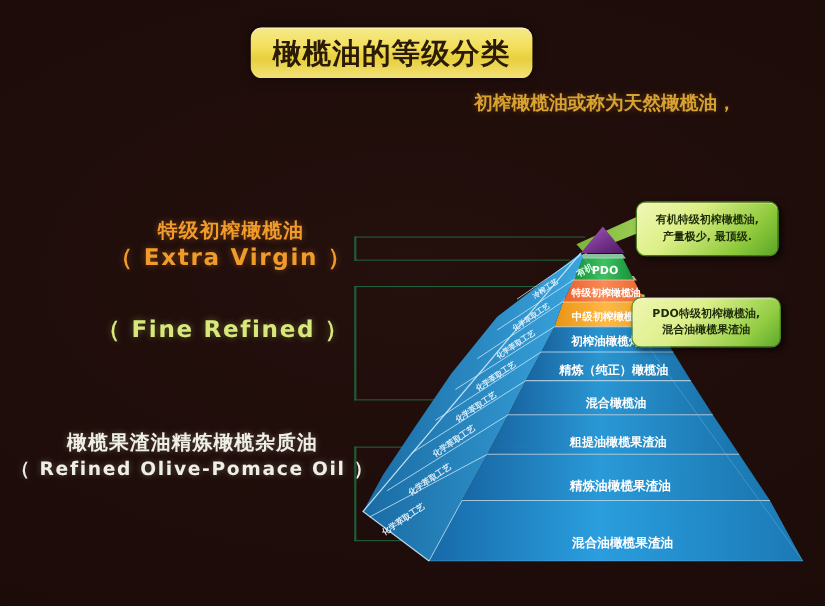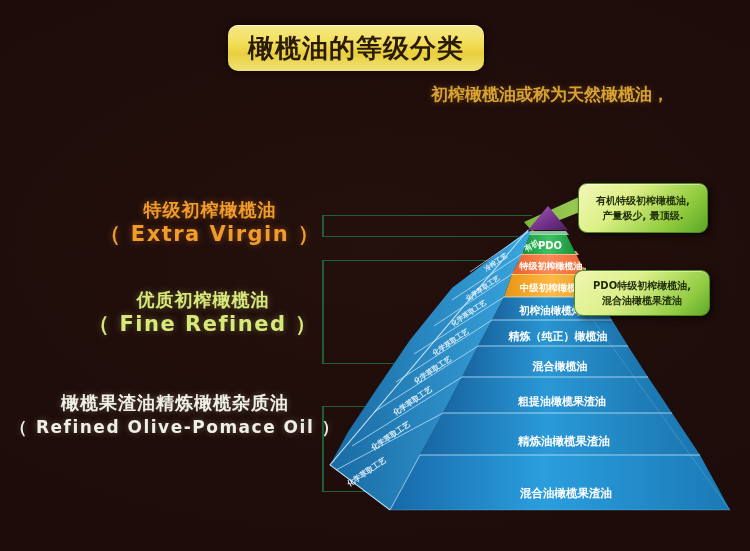--- a/index.html
+++ b/index.html
@@ -114,21 +114,20 @@
   <div id="subtitle">
     <span class="ln">初榨橄榄油或称为天然橄榄油，</span>
   </div>
 
   <div class="cat-label" id="cat-extra">
     <span class="cn">特级初榨橄榄油</span>
     <span class="en">（ Extra Virgin ）</span>
   </div>
 
   <div class="cat-label" id="cat-fine">
-    <span class="cn">优质初榨橄榄油</span>
     <span class="en">（ Fine Refined ）</span>
   </div>
 
   <div class="cat-label" id="cat-pomace">
     <span class="cn">橄榄果渣油精炼橄榄杂质油</span>
     <span class="en">（ Refined Olive-Pomace Oil ）</span>
   </div>
 
   <div class="bracket" id="bracket-1" style="left:322px; top:215px; width:210px; height:22px;">
     <div class="vline" style="height:22px;"></div>

